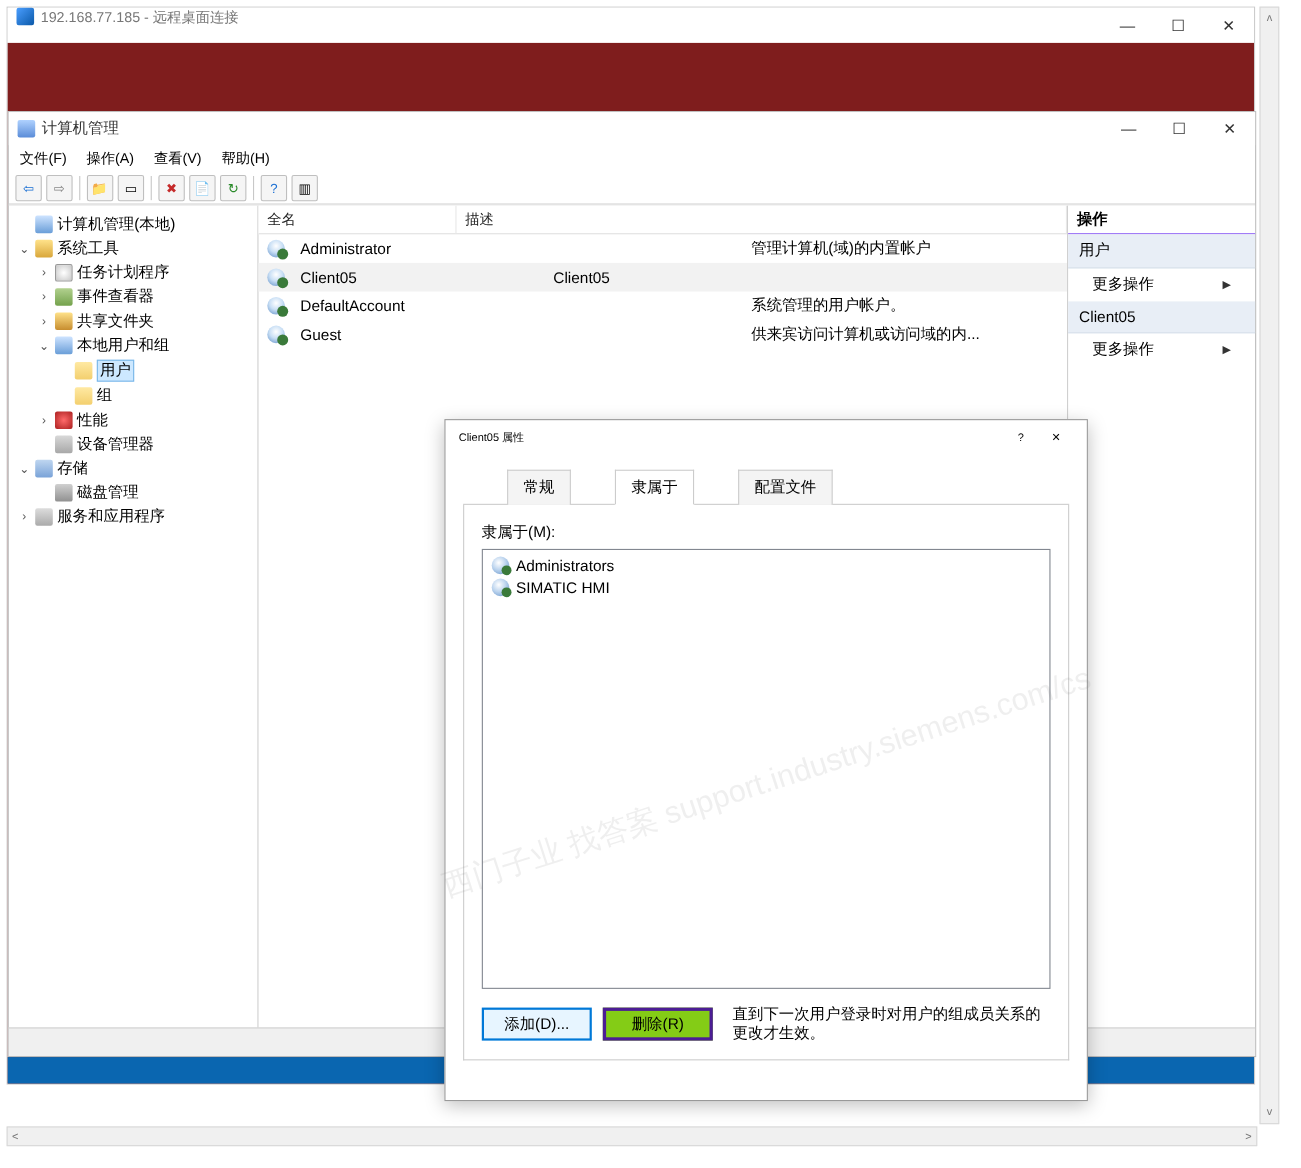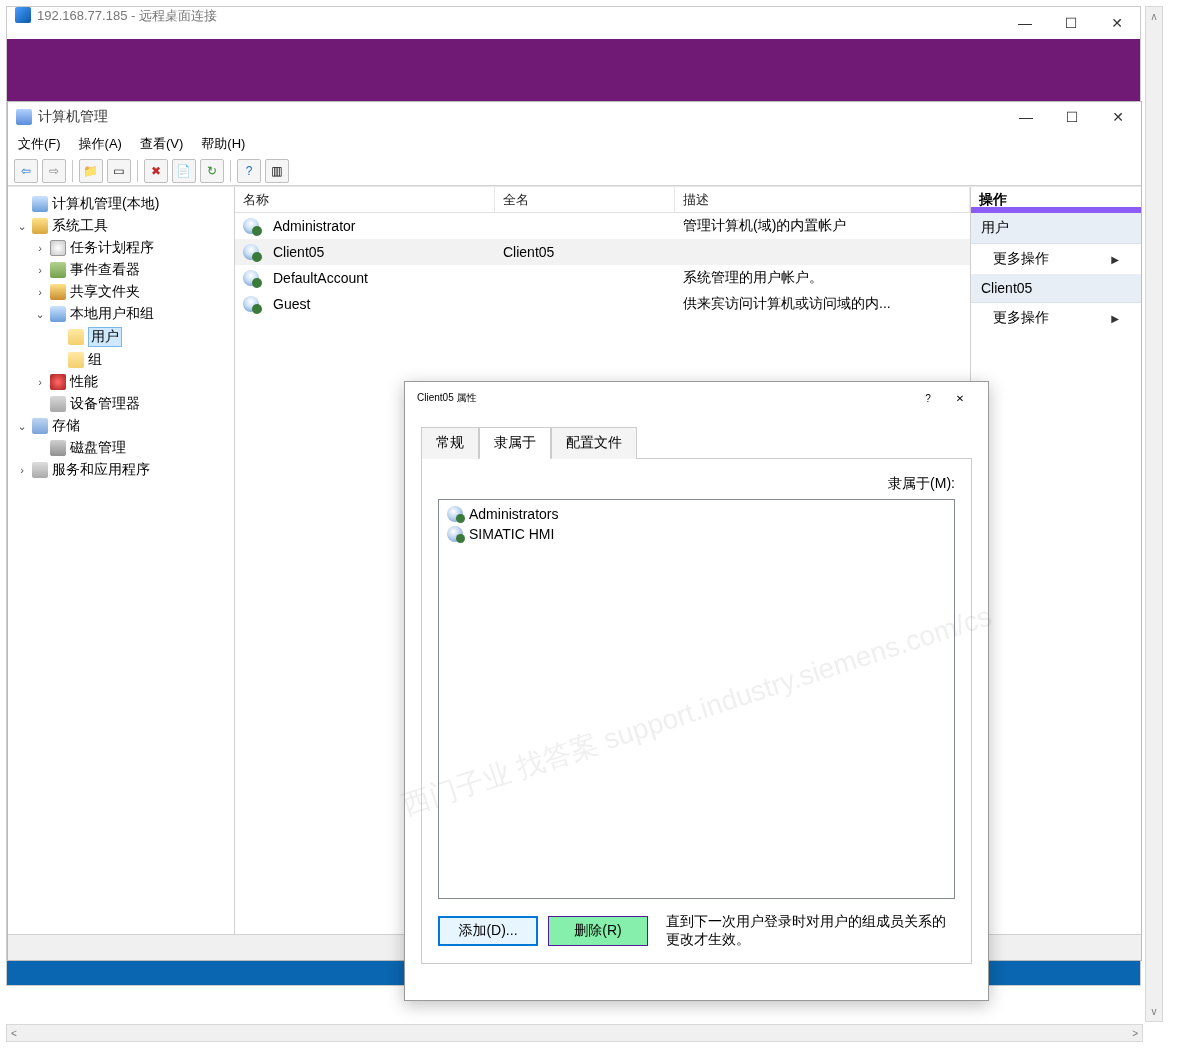--- a/index.html
+++ b/index.html
@@ -4,21 +4,21 @@
 <style>
   * { box-sizing: border-box; margin: 0; padding: 0; font-family: "Microsoft YaHei", "Segoe UI", Tahoma, sans-serif; }
   body { background: #fff; width: 1183px; height: 1062px; position: relative; overflow: hidden; font-size: 13px; color: #000; }
 
   
   .rdp-window { position: absolute; left: 6px; top: 6px; width: 1135px; height: 980px; background: #fff; border: 1px solid #ccc; }
   .rdp-titlebar { height: 32px; display: flex; padding-left: 8px; background: #fff; color: #777; font-size: 13px; }
   .rdp-titlebar .ticon { width: 16px; height: 16px; margin-right: 6px; background: linear-gradient(135deg,#4a9eff,#0a58a8); border-radius: 2px; }
   .rdp-titlebar .spacer { flex: 1; }
   .rdp-titlebar .winbtn { width: 46px; height: 32px; display: flex; align-items: center; justify-content: center; color: #333; font-size: 14px; }
-  .rdp-body { position: relative; background: #701a75; height: calc(100% - 32px); }
+  .rdp-body { position: relative; background: #7f1d1d; height: calc(100% - 32px); }
 
   
   .mmc-window { position: absolute; left: 0; top: 62px; width: 1135px; height: 860px; background: #fff; border: 1px solid #bbb; }
   .mmc-titlebar { height: 30px; display: flex; align-items: center; padding-left: 8px; background: #fff; color: #333; font-size: 14px; }
   .mmc-titlebar .ticon { width: 16px; height: 16px; margin-right: 6px; background: linear-gradient(#b0d2ff,#5a8cd8); border-radius: 2px; }
   .mmc-titlebar .spacer { flex: 1; }
   .mmc-titlebar .winbtn { width: 46px; height: 30px; display: flex; align-items: center; justify-content: center; color: #333; font-size: 14px; }
 
   .menubar { height: 24px; display: flex; align-items: center; gap: 18px; padding: 0 10px; font-size: 13px; color: #000; }
   .menubar span { cursor: default; }
@@ -62,42 +62,42 @@
   .list-row { display: flex; height: 26px; align-items: center; }
   .list-row .col-name { display: flex; align-items: center; gap: 14px; padding-left: 8px; font-size: 14px; }
   .list-row .col-full { font-size: 14px; padding-left: 8px; }
   .list-row .col-desc { font-size: 14px; padding-left: 8px; white-space: nowrap; overflow: hidden; text-overflow: ellipsis; }
   .list-row .uicon { width: 16px; height: 16px; background: radial-gradient(circle at 50% 35%, #fff 0%, #c9dff5 45%, #5d8dc5 100%); border-radius: 50%; position: relative; }
   .list-row .uicon::after { content:''; position:absolute; bottom:-2px; right:-3px; width:10px; height:10px; border-radius:50%; background:#3a7a3a; font-size:8px; }
   .list-row.selected { background: #f2f2f2; }
 
   
   .actions-panel { width: 170px; display: flex; flex-direction: column; }
-  .actions-header { height: 26px; background: #fff; border-bottom: 6px solid #8b5cf6; padding: 4px 8px; font-size: 14px; font-weight: bold; }
+  .actions-header { height: 26px; background: #fff; border-bottom: 1px solid #8b5cf6; padding: 4px 8px; font-size: 14px; font-weight: bold; }
   .action-group-title { background: #e8eef6; padding: 6px 10px; font-size: 14px; border-bottom: 1px solid #d8e0ea; }
   .action-item { padding: 6px 22px; font-size: 14px; display: flex; align-items: center; gap: 6px; }
   .action-item .chev { color: #333; font-size: 10px; margin-left:auto; }
 
   
   .prop-dialog { position: absolute; left: 404px; top: 381px; width: 585px; height: 620px; background: #fff; border: 1px solid #999; box-shadow: 0 4px 16px rgba(0,0,0,0.25); }
   .prop-title { height: 32px; display: flex; align-items: center; padding: 0 12px; font-size: 10px; }
   .prop-title .spacer { flex: 1; }
   .prop-title .pbtn { width: 32px; height: 32px; display:flex;align-items:center;justify-content:center; }
   .prop-body { padding: 8px 16px; }
   .tabstrip { display: flex; border-bottom: 1px solid #ccc; margin-top: 4px; }
-  .tab { padding: 6px 14px; border: 1px solid #ccc; border-bottom: none; background: #f4f4f4; font-size: 14px; position: relative; top: 1px; }
+  .tab { padding: 6px 14px; border: 1px solid #ccc; border-bottom: none; background: #f4f4f4; font-size: 14px; position: relative; top: 1px; margin-left: 40px; }
   .tab.active { background: #fff; border-bottom: 1px solid #fff; }
   .tab-panel { border: 1px solid #ccc; border-top: none; padding: 16px; height: 505px; position:relative; }
-  .member-label { font-size: 14px; margin-bottom: 6px; text-align: right; }
+  .member-label { font-size: 14px; margin-bottom: 6px; }
   .member-list { border: 1px solid #828790; height: 400px; padding: 4px; background: #fff; }
   .member-item { display: flex; align-items: center; gap: 6px; padding: 2px 4px; font-size: 14px; }
   .member-item .gicon { width: 16px; height: 16px; background: radial-gradient(circle at 40% 35%, #fff, #bcd4ee 45%, #5d8dc5 100%); border-radius: 50%; position:relative; }
   .member-item .gicon::after { content:''; position:absolute; bottom:-1px; right:-2px; width:9px; height:9px; border-radius:50%; background:#3a7a3a; }
   .prop-buttons { display:flex; align-items:center; gap: 10px; margin-top: 14px; font-size:14px; }
-  .prop-buttons button { width: 100px; height: 30px; border: 1px solid #4c1d95; background: #86efac; font-size: 14px; }
+  .prop-buttons button { width: 100px; height: 30px; border: 3px solid #4c1d95; background: #84cc16; font-size: 14px; }
   .prop-buttons button.primary { border: 2px solid #0078d7; background:#e7f5ff; }
   .prop-buttons .note { flex:1; margin-left: 8px; }
 
   
   .mmc-statusbar { height: 26px; background: #f0f0f0; border-top: 1px solid #d0d0d0; position:absolute; left:0; right:0; bottom:0; }
   .rdp-taskbar { position:absolute; left:0; right:0; bottom:0; height: 24px; background: #0a66b0; }
   .outer-scroll-h { position:absolute; left:6px; right:40px; bottom:20px; height:18px; background:#f0f0f0; border:1px solid #d8d8d8; display:flex; align-items:center; justify-content:space-between; padding:0 4px; font-size:10px; color:#777; }
   .outer-scroll-v { position:absolute; right:20px; top:6px; bottom:40px; width:18px; background:#f0f0f0; border:1px solid #d8d8d8; display:flex; flex-direction:column; align-items:center; justify-content:space-between; padding:4px 0; font-size:10px; color:#777; }
 
   .watermark { position:absolute; left:50%; top:50%; transform: translate(-50%,-50%) rotate(-18deg); color:rgba(120,120,120,0.12); font-size:28px; pointer-events:none; white-space:nowrap; }
@@ -210,21 +210,20 @@
             </div>
           <div class="tree-row indent1">
               <span class="exp">›</span>
               <span class="ticon ic-svc"></span>
               <span class="label">服务和应用程序</span>
             </div>
         </div>
 
         <div class="list-panel">
           <div class="list-header">
-            <div class="col-name">名称</div>
             <div class="col-full">全名</div>
             <div class="col-desc">描述</div>
           </div>
           <div class="list-rows">
             <div class="list-row">
               <div class="col-name">
                   <span class="uicon"></span>
                   <span>Administrator</span>
                 </div>
               <div class="col-full"></div>

